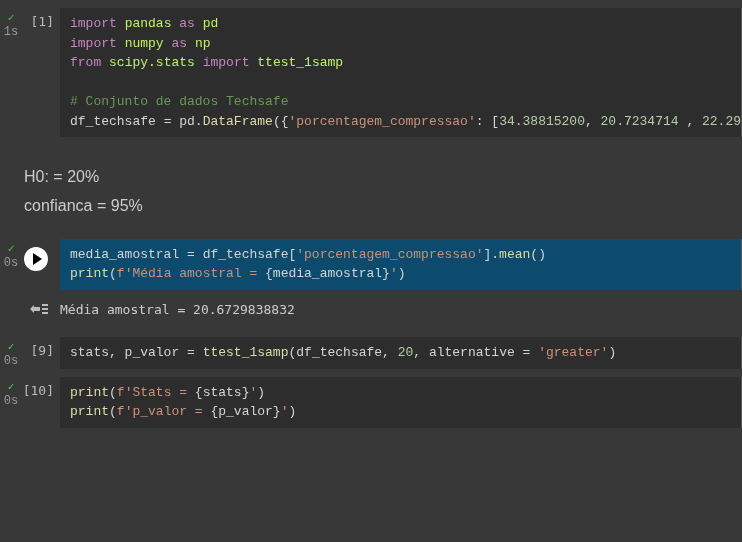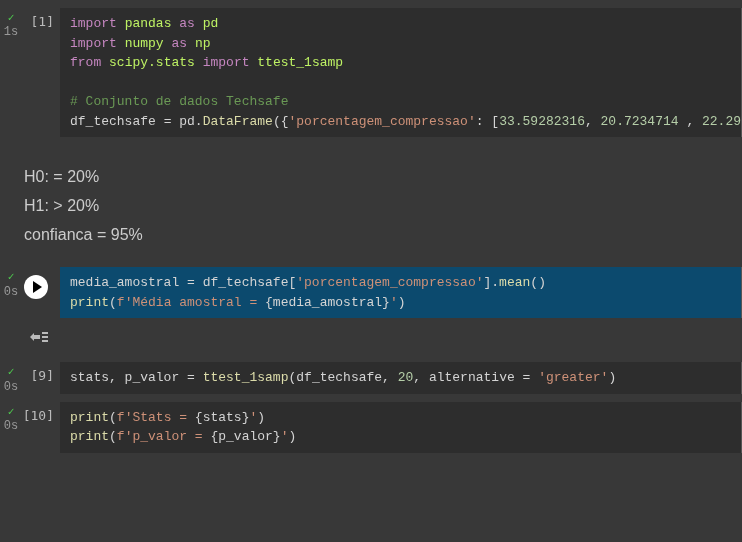--- a/index.html
+++ b/index.html
@@ -123,29 +123,28 @@
       <div class="gutter">
         <span class="check">✓</span>
         <span class="runtime">1s</span>
       </div>
       <div class="exec-col">[1]</div>
       <div class="code-area"><span class="kw-import">import</span> <span class="mod">pandas</span> <span class="kw-import">as</span> <span class="mod">pd</span>
 <span class="kw-import">import</span> <span class="mod">numpy</span> <span class="kw-import">as</span> <span class="mod">np</span>
 <span class="kw-from">from</span> <span class="mod">scipy.stats</span> <span class="kw-import">import</span> <span class="mod">ttest_1samp</span>
 
 <span class="comment"># Conjunto de dados Techsafe</span>
-<span class="var">df_techsafe </span><span class="punc">=</span><span class="var"> pd.</span><span class="func">DataFrame</span><span class="punc">({</span><span class="str">'porcentagem_compressao'</span><span class="punc">: [</span><span class="num">33.59282316</span><span class="punc">, </span><span class="num">20.7234714</span><span class="punc"> , </span><span class="num">22.2953</span></div>
+<span class="var">df_techsafe </span><span class="punc">=</span><span class="var"> pd.</span><span class="func">DataFrame</span><span class="punc">({</span><span class="str">'porcentagem_compressao'</span><span class="punc">: [</span><span class="num">34.38815200</span><span class="punc">, </span><span class="num">20.7234714</span><span class="punc"> , </span><span class="num">22.2953</span></div>
     </div>
   </div>
 
   <div class="gap"></div>
 
   <div class="markdown">
     <div>H0: = 20%</div>
-    <div>H1: &gt; 20%</div>
     <div>confianca = 95%</div>
   </div>
 
   <div class="gap"></div>
 
   <div class="cell-wrap">
     <div class="cell code-row">
       <div class="gutter">
         <span class="check">✓</span>
         <span class="runtime">0s</span>
@@ -157,20 +156,21 @@
       </div>
       <div class="code-area active"><span class="var">media_amostral </span><span class="punc">=</span><span class="var"> df_techsafe[</span><span class="str">'porcentagem_compressao'</span><span class="var">].</span><span class="func">mean</span><span class="punc">()</span>
 <span class="func">print</span><span class="punc">(</span><span class="str">f'Média amostral = </span><span class="var">{media_amostral}</span><span class="str">'</span><span class="punc">)</span></div>
     </div>
     <div class="output">
       <div class="output-icon">
         <svg width="18" height="14" viewBox="0 0 18 14">
             <path d="M0 7 L4 3 L4 5 L10 5 L10 9 L4 9 L4 11 Z M12 2 L18 2 L18 4 L12 4 Z M12 6 L18 6 L18 8 L12 8 Z M12 10 L18 10 L18 12 L12 12 Z"></path>
           </svg>
       </div>
+      <div class="output-text">Média amostral = 20.6729838832</div>
     </div>
   </div>
 
   <div class="cell-wrap">
     <div class="cell code-row">
       <div class="gutter">
         <span class="check">✓</span>
         <span class="runtime">0s</span>
       </div>
       <div class="exec-col">[9]</div>

